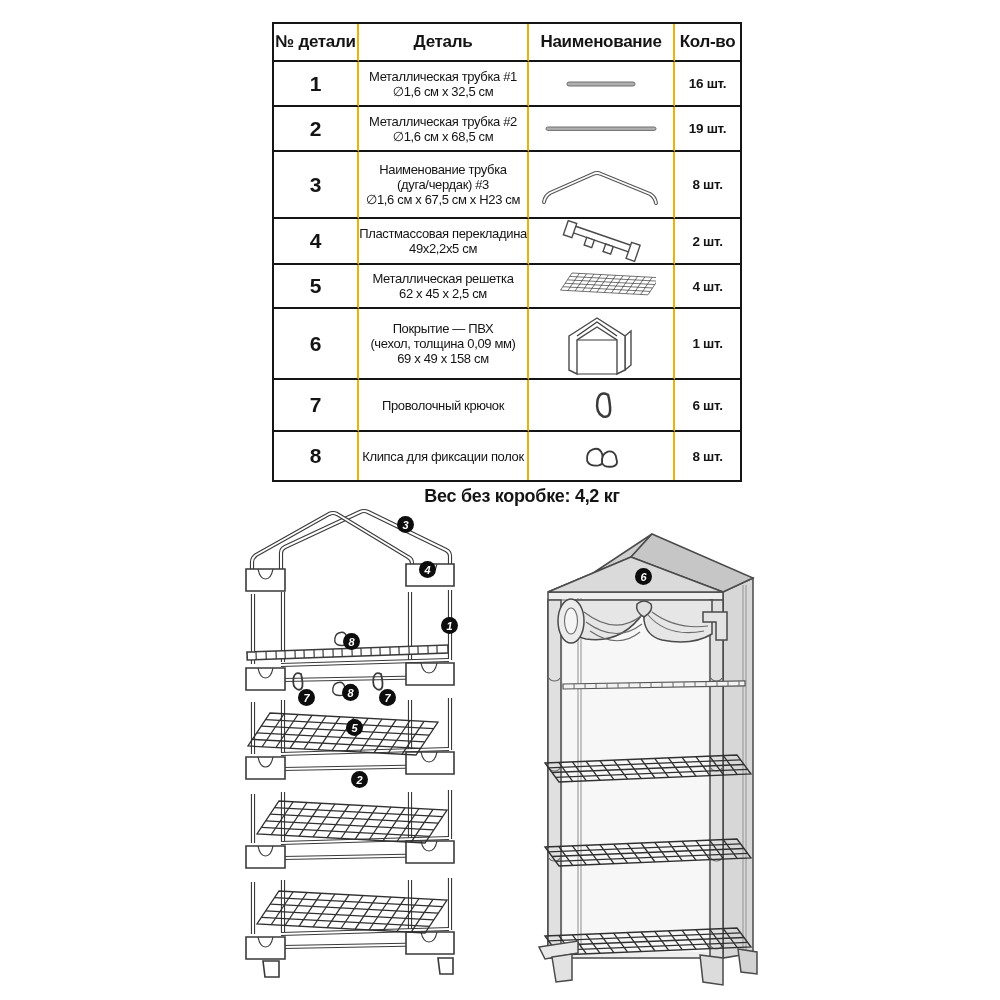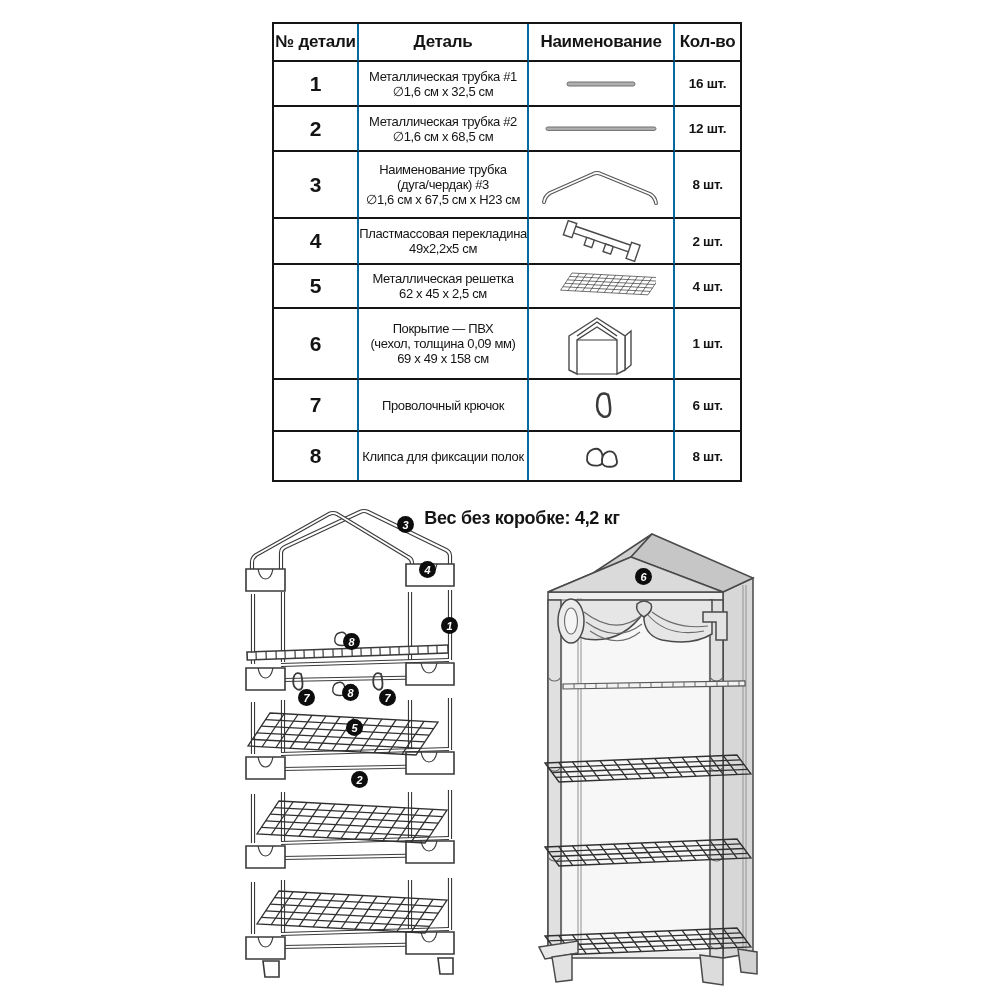--- a/index.html
+++ b/index.html
@@ -4,31 +4,31 @@
 <style>
   html,body{margin:0;padding:0;background:#ffffff;}
   .page{position:relative;width:1000px;height:1000px;background:#fff;overflow:hidden;
         font-family:"Liberation Sans",sans-serif;color:#141414;}
 
   
   .parts-table{position:absolute;left:272px;top:22px;width:466px;
      display:grid;grid-template-columns:85px 170px 146px 65px;
      grid-template-rows:38px 45px 45px 67px 46px 44px 71px 52px 48px;
      border:2px solid #151515;background:#fff;}
-  .cell{border-right:2px solid #0369a1;border-bottom:2px solid #151515;
+  .cell{border-right:2px solid #eab308;border-bottom:2px solid #151515;
      display:flex;flex-direction:column;align-items:center;justify-content:center;
      text-align:center;overflow:hidden;}
   .cell.lastcol{border-right:none;}
   .cell.lastrow{border-bottom:none;}
   .hdr{font-size:17px;font-weight:700;letter-spacing:-0.3px;}
   .num{font-size:21px;font-weight:700;}
   .nm{font-size:13px;font-weight:400;line-height:15px;letter-spacing:-0.35px;white-space:nowrap;}
   .qty{font-size:13.5px;font-weight:700;letter-spacing:-0.3px;}
 
-  .weight{position:absolute;left:272px;top:508px;width:500px;text-align:center;
+  .weight{position:absolute;left:272px;top:486px;width:500px;text-align:center;
      font-size:18px;font-weight:700;letter-spacing:-0.3px;}
 
   
   .diag{position:absolute;}
   .t{fill:none;stroke:#3a3a3a;stroke-width:4.2;stroke-linejoin:round;stroke-linecap:round;}
   .w{fill:none;stroke:#ffffff;stroke-width:2;stroke-linejoin:round;stroke-linecap:round;}
   .bc{stroke-linecap:butt;}
   .thin{fill:none;stroke:#3a3a3a;stroke-width:1.2;}
   .fw{fill:#ffffff;stroke:#3a3a3a;stroke-width:1.6;}
   .meshlines{fill:none;stroke:#303030;stroke-width:1.3;}
@@ -100,21 +100,21 @@
     <div class="cell num">2</div>
     <div class="cell">
       <div class="nm">Металлическая трубка #2</div>
       <div class="nm">∅1,6 см x 68,5 см</div>
     </div>
     <div class="cell">
       <svg width="130" height="16">
         <rect class="gray-ic" x="10" y="6" width="110" height="3.4" rx="1.7"></rect>
       </svg>
     </div>
-    <div class="cell qty lastcol">12 шт.</div>
+    <div class="cell qty lastcol">19 шт.</div>
 
     <div class="cell num">3</div>
     <div class="cell">
       <div class="nm">Наименование трубка</div>
       <div class="nm">(дуга/чердак) #3</div>
       <div class="nm">∅1,6 см x 67,5 см x H23 см</div>
     </div>
     <div class="cell">
       <svg width="130" height="48">
         <path class="ict" d="M8,41 Q9,35 14,32 L57,13 Q61,11 65,13 L114,33 Q119,36 120,42"></path>

